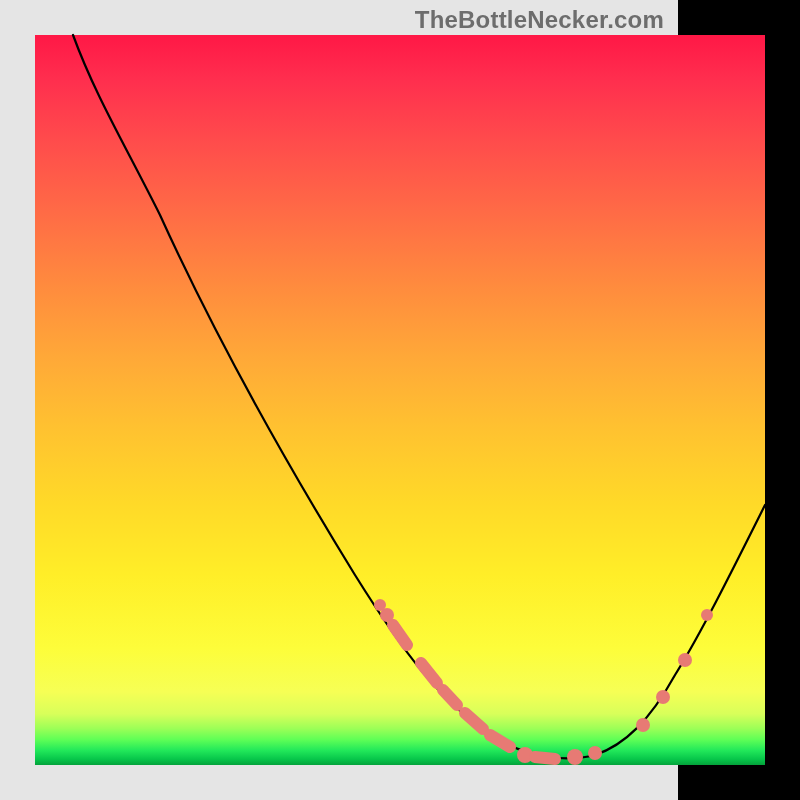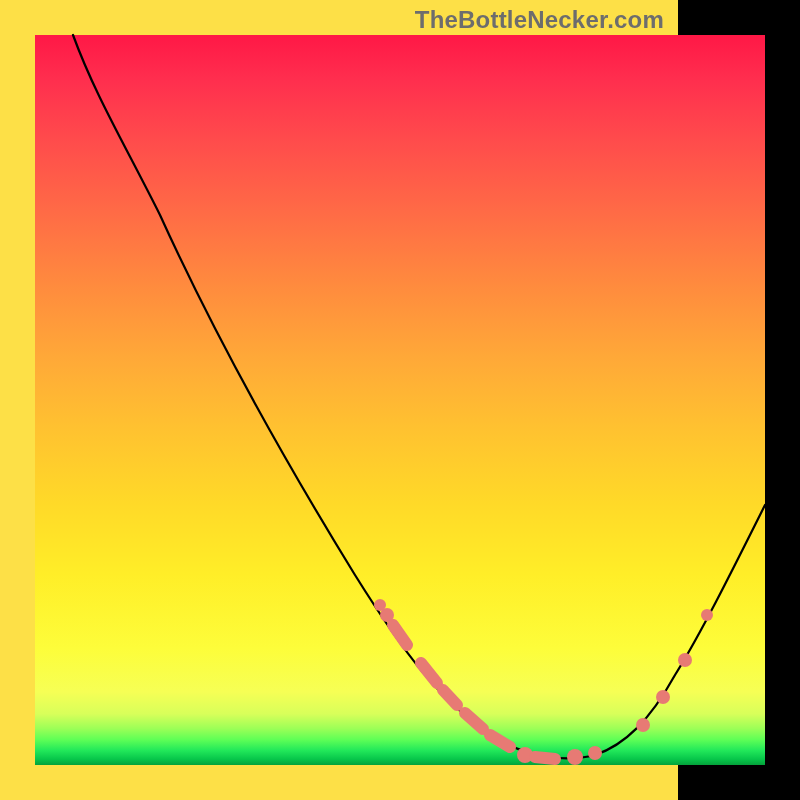--- a/index.html
+++ b/index.html
@@ -8,21 +8,21 @@
     width: 800px;
     height: 800px;
     background: #000000;
     overflow: hidden;
     font-family: Arial, Helvetica, sans-serif;
   }
   .frame {
     position: relative;
     width: 678px;
     height: 800px;
-    background: #fde047;
+    background: #e5e5e5;
   }
   .watermark {
     position: absolute;
     top: 6px;
     right: 14px;
     color: #6d6d6d;
     font-size: 24px;
     font-weight: 600;
     letter-spacing: 0.2px;
     user-select: none;

